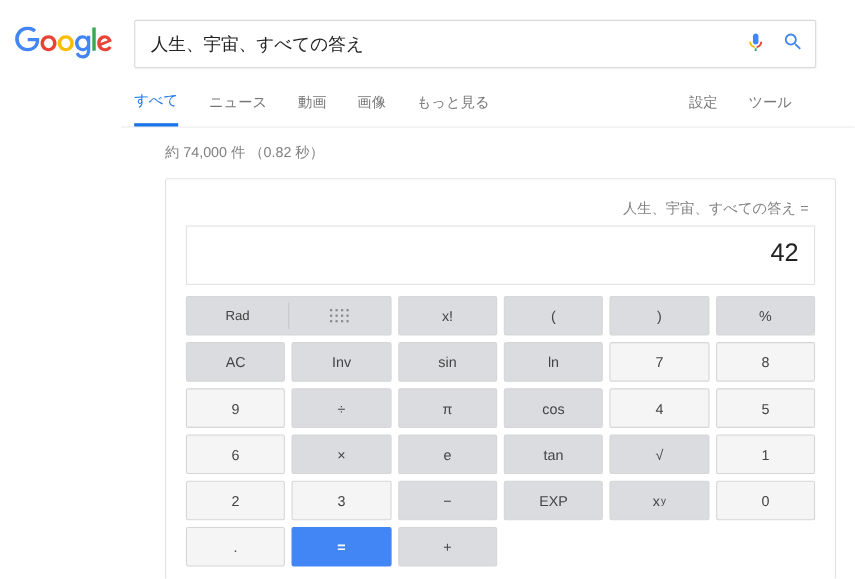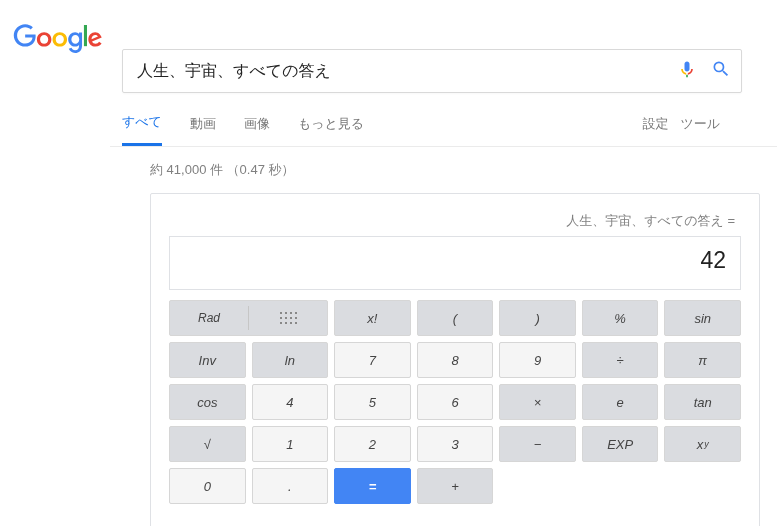--- a/index.html
+++ b/index.html
@@ -1,29 +1,29 @@
 <!DOCTYPE html>
 <html><head>
 <meta charset="utf-8">
 <style>
   * { box-sizing: border-box; margin: 0; padding: 0; }
   body { font-family: arial, sans-serif; background: #fff; width: 777px; height: 526px; overflow: hidden; }
   .topbar { display: flex; align-items: flex-start; padding: 18px 0 0 12px; }
   .logo { margin-top: 6px; margin-right: 18px; }
   .logo svg { width: 92px; height: 30px; }
-  .searchbox-wrap { flex: 1; max-width: 620px; margin-top: 31px; }
+  .searchbox-wrap { flex: 1; max-width: 620px; }
   .searchbox { display: flex; align-items: center; border: 1px solid #d9d9d9; border-radius: 2px; height: 44px; padding: 0 10px 0 14px; box-shadow: 0 1px 2px rgba(0,0,0,0.03); }
   .searchbox input { flex: 1; border: none; outline: none; font-size: 16px; color: #222; }
   .mic-icon { margin-right: 14px; cursor: pointer; }
   .search-icon { cursor: pointer; color: #4285f4; }
   .tabs-row { display: flex; align-items: center; margin-top: 20px; font-size: 13px; color: #777; }
   .tabs { display: flex; gap: 28px; align-items: center; }
   .tab { padding-bottom: 12px; cursor: pointer; color: #777; }
   .tab.active { color: #1a73e8; border-bottom: 3px solid #1a73e8; font-weight: 500; }
-  .right-links { margin-left: auto; margin-right: 22px; display: flex; gap: 12px; }
+  .right-links { margin-left: auto; margin-right: 22px; display: flex; gap: 28px; }
   .right-links span { cursor: pointer; padding-bottom: 12px; }
   .divider { border-bottom: 1px solid #ebebeb; margin-left: -12px; width: 789px; }
   .results-area { padding: 14px 0 0 150px; }
   .stats { font-size: 13px; color: #808080; margin-bottom: 14px; }
   .calc { border: 1px solid #dfe1e5; border-radius: 2px; width: 610px; padding: 18px 18px 36px 18px; }
   .calc-expr { text-align: right; font-size: 13px; color: #808080; margin-bottom: 6px; padding-right: 6px; }
   .calc-display { border: 1px solid #dfe1e5; text-align: right; font-size: 23px; color: #222; padding: 10px 14px 6px; height: 54px; margin-bottom: 10px; }
   .calc-grid { display: grid; grid-template-columns: repeat(7, 1fr); gap: 6px; }
   .btn { height: 36px; display: flex; align-items: center; justify-content: center; font-size: 13px; color: #444; border: 1px solid #d6d6d6; border-radius: 2px; cursor: pointer; background: #f5f5f5; user-select: none; }
   .btn.fn { background: #dadce0; color: #444; }
@@ -63,40 +63,41 @@
       </span>
       <span class="search-icon">
         <svg width="20" height="20" viewBox="0 0 24 24" fill="#4285f4">
             <path d="M15.5 14h-.79l-.28-.27A6.471 6.471 0 0016 9.5 6.5 6.5 0 109.5 16c1.61 0 3.09-.59 4.23-1.57l.27.28v.79l5 4.99L20.49 19l-4.99-5zm-6 0C7.01 14 5 11.99 5 9.5S7.01 5 9.5 5 14 7.01 14 9.5 11.99 14 9.5 14z"></path>
           </svg>
       </span>
     </div>
     <div class="tabs-row">
       <div class="tabs">
         <div class="tab active">すべて</div>
+        <div class="tab">ニュース</div>
         <div class="tab">動画</div>
         <div class="tab">画像</div>
         <div class="tab">もっと見る</div>
       </div>
       <div class="right-links">
         <span>設定</span>
         <span>ツール</span>
       </div>
     </div>
     <div class="divider"></div>
   </div>
 </div>
 
 <div class="results-area">
-  <div class="stats">約 41,000 件 （0.47 秒）</div>
+  <div class="stats">約 74,000 件 （0.82 秒）</div>
 
   <div class="calc">
     <div class="calc-expr">人生、宇宙、すべての答え =</div>
     <div class="calc-display">42</div>
-    <div class="calc-grid" style="grid-template-columns: repeat(7, 1fr); font-style: italic;">
+    <div class="calc-grid" style="grid-template-columns: repeat(6, 1fr);">
         <div class="btn fn rad-deg" style="grid-column: span 2;">
           <div class="half">Rad</div>
           <div class="sep"></div>
           <div class="half inactive">
             <div class="dots-icon">
               <span></span>
               <span></span>
               <span></span>
               <span></span>
               <span></span>
@@ -107,22 +108,23 @@
               <span></span>
               <span></span>
               <span></span>
             </div>
           </div>
         </div>
         <div class="btn fn">x!</div>
         <div class="btn fn">(</div>
         <div class="btn fn">)</div>
         <div class="btn fn">%</div>
+        <div class="btn fn">AC</div>
+        <div class="btn fn">Inv</div>
         <div class="btn fn">sin</div>
-        <div class="btn fn">Inv</div>
         <div class="btn fn">ln</div>
         <div class="btn ">7</div>
         <div class="btn ">8</div>
         <div class="btn ">9</div>
         <div class="btn fn">÷</div>
         <div class="btn fn">π</div>
         <div class="btn fn">cos</div>
         <div class="btn ">4</div>
         <div class="btn ">5</div>
         <div class="btn ">6</div>

